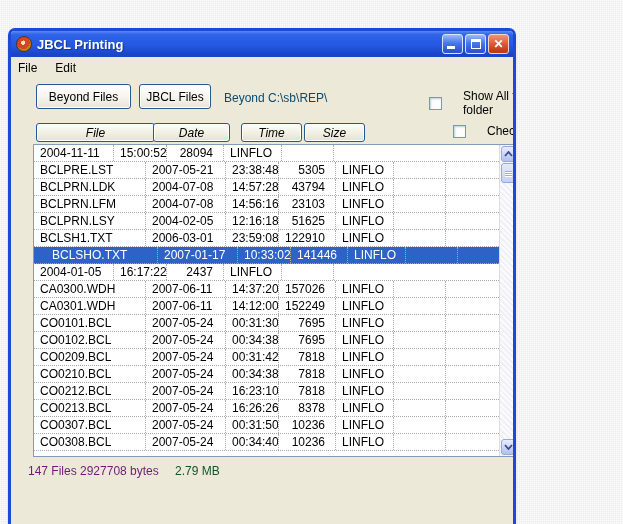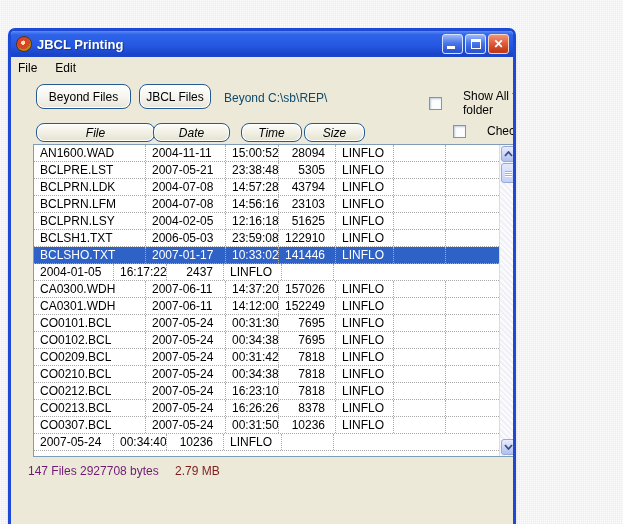--- a/index.html
+++ b/index.html
@@ -56,21 +56,21 @@
   }
   .glyph-min { position:absolute; left:4px; bottom:4px; width:8px; height:3px; background:#fff; }
   .glyph-max { position:absolute; left:5px; top:4px; width:10px; height:10px; border:1px solid #fff; border-top-width:3px; }
   
   .content { position: relative; width: 594px; height: 471px; background: #ece9d8; }
   .menubar { position:absolute; left:0; top:0; width:100%; height:21px; display:flex; align-items:center; padding-left:5px; }
   .menu-item { font-size:12px; color:#000; padding: 2px 8px 2px 2px; margin-right: 8px; cursor: default; }
   .xp-btn {
     position: absolute;
     border: 1px solid #245a93;
-    border-radius: 8px;
+    border-radius: 3px;
     background: linear-gradient(180deg, #ffffff 0%, #f6f5ef 50%, #e8e6d8 100%);
     box-shadow: inset 0 0 0 1px #ffffff;
     font-size: 12px; color: #000; text-align: center; cursor: default;
     display: flex; align-items: center; justify-content: center;
   }
   .btn-beyond { left: 25px; top: 27px; width: 95px; height: 25px; }
   .btn-jbcl   { left: 128px; top: 27px; width: 72px; height: 25px; }
   .path-label { position:absolute; left: 213px; top: 34px; font-size:12px; color:#0c4a6e; white-space:pre; }
   .checkbox-row { position:absolute; display:flex; align-items:center; gap:21px; font-size:12px; color:#000; }
   .cb-showall { left: 418px; top: 32px; }
@@ -89,21 +89,21 @@
   .hdr-date { left: 142px; width: 77px; }
   .hdr-time { left: 230px; width: 61px; }
   .hdr-size { left: 293px; width: 61px; }
   
   .table-frame {
     position: absolute; left: 22px; top: 87px; width: 484px; height: 313px;
     background: #fff; border: 1px solid #7f9db9;
   }
   .rows-area { position:absolute; left:0; top:0; right:17px; bottom:0; overflow:hidden; }
   .trow { display:flex; height:17px; line-height:16px; font-size:12px; color:#000; border-bottom:1px dotted #a9a9a9; background:#fff; }
-  .trow.selected { background:#2e62c6; color:#fff; }
+  .trow.selected { background:#2e62c6; color:#fff;padding-left:12px; }
   .cell { padding-left:6px; white-space:nowrap; overflow:hidden; border-right:1px dotted #ababab; }
   .c-file { width:112px; }
   .c-date { width:80px; }
   .c-time { width:53px; }
   .c-size { width:57px; text-align:right; padding-right:10px; padding-left:0; }
   .c-prog { width:58px; }
   .c-blank { width:52px; }
   .c-fill { flex:1 1 auto; border-right:none; }
   
   .scrollbar {
@@ -124,21 +124,21 @@
   .scroll-thumb {
     width:15px; height:20px; margin:1px auto 0;
     border:1px solid #9aa8d8; border-radius:3px;
     background: linear-gradient(180deg,#e4eafc 0%,#c4d0f4 100%);
     display:flex; flex-direction:column; align-items:center; justify-content:center; gap:1px;
   }
   .grip { width:7px; height:1px; background:#9fb0de; box-shadow:0 1px 0 #fff; }
   .chev { display:block; }
   
   .status-files { position:absolute; left:17px; top:407px; font-size:12px; color:#701a75; }
-  .status-mb    { position:absolute; left:164px; top:407px; font-size:12px; color:#7f1d1d; }
+  .status-mb    { position:absolute; left:164px; top:407px; font-size:12px; color:#14532d; }
 </style>
 </head>
 <body>
 
 <div class="desktop">
   <div class="window">
 
     <div class="titlebar">
       <div class="app-icon"></div>
       <div class="title-text">JBCL Printing</div>
@@ -176,21 +176,20 @@
 
       <div class="checkbox-row cb-checksizes">
         <span class="checkbox"></span>
         <span>Check File Sizes</span>
       </div>
 
       <div class="table-frame">
         <div class="rows-area">
 
         <div class="trow" style="">
-            <span class="cell c-file">AN1600.WAD</span>
             <span class="cell c-date">2004-11-11</span>
             <span class="cell c-time">15:00:52</span>
             <span class="cell c-size">28094</span>
             <span class="cell c-prog">LINFLO</span>
             <span class="cell c-blank"></span>
             <span class="cell c-fill"></span>
           </div>
             <div class="trow" style="">
             <span class="cell c-file">BCLPRE.LST</span>
             <span class="cell c-date">2007-05-21</span>
@@ -222,21 +221,21 @@
             <span class="cell c-file">BCLPRN.LSY</span>
             <span class="cell c-date">2004-02-05</span>
             <span class="cell c-time">12:16:18</span>
             <span class="cell c-size">51625</span>
             <span class="cell c-prog">LINFLO</span>
             <span class="cell c-blank"></span>
             <span class="cell c-fill"></span>
           </div>
             <div class="trow" style="">
             <span class="cell c-file">BCLSH1.TXT</span>
-            <span class="cell c-date">2006-05-03</span>
+            <span class="cell c-date">2006-03-01</span>
             <span class="cell c-time">23:59:08</span>
             <span class="cell c-size">122910</span>
             <span class="cell c-prog">LINFLO</span>
             <span class="cell c-blank"></span>
             <span class="cell c-fill"></span>
           </div>
             <div class="trow selected" style="">
             <span class="cell c-file">BCLSHO.TXT</span>
             <span class="cell c-date">2007-01-17</span>
             <span class="cell c-time">10:33:02</span>
@@ -328,20 +327,21 @@
             <div class="trow" style="">
             <span class="cell c-file">CO0307.BCL</span>
             <span class="cell c-date">2007-05-24</span>
             <span class="cell c-time">00:31:50</span>
             <span class="cell c-size">10236</span>
             <span class="cell c-prog">LINFLO</span>
             <span class="cell c-blank"></span>
             <span class="cell c-fill"></span>
           </div>
             <div class="trow" style="">
+            <span class="cell c-file">CO0308.BCL</span>
             <span class="cell c-date">2007-05-24</span>
             <span class="cell c-time">00:34:40</span>
             <span class="cell c-size">10236</span>
             <span class="cell c-prog">LINFLO</span>
             <span class="cell c-blank"></span>
             <span class="cell c-fill"></span>
           </div>
           </div>
         <div class="scrollbar">
           <div class="scroll-btn up">

